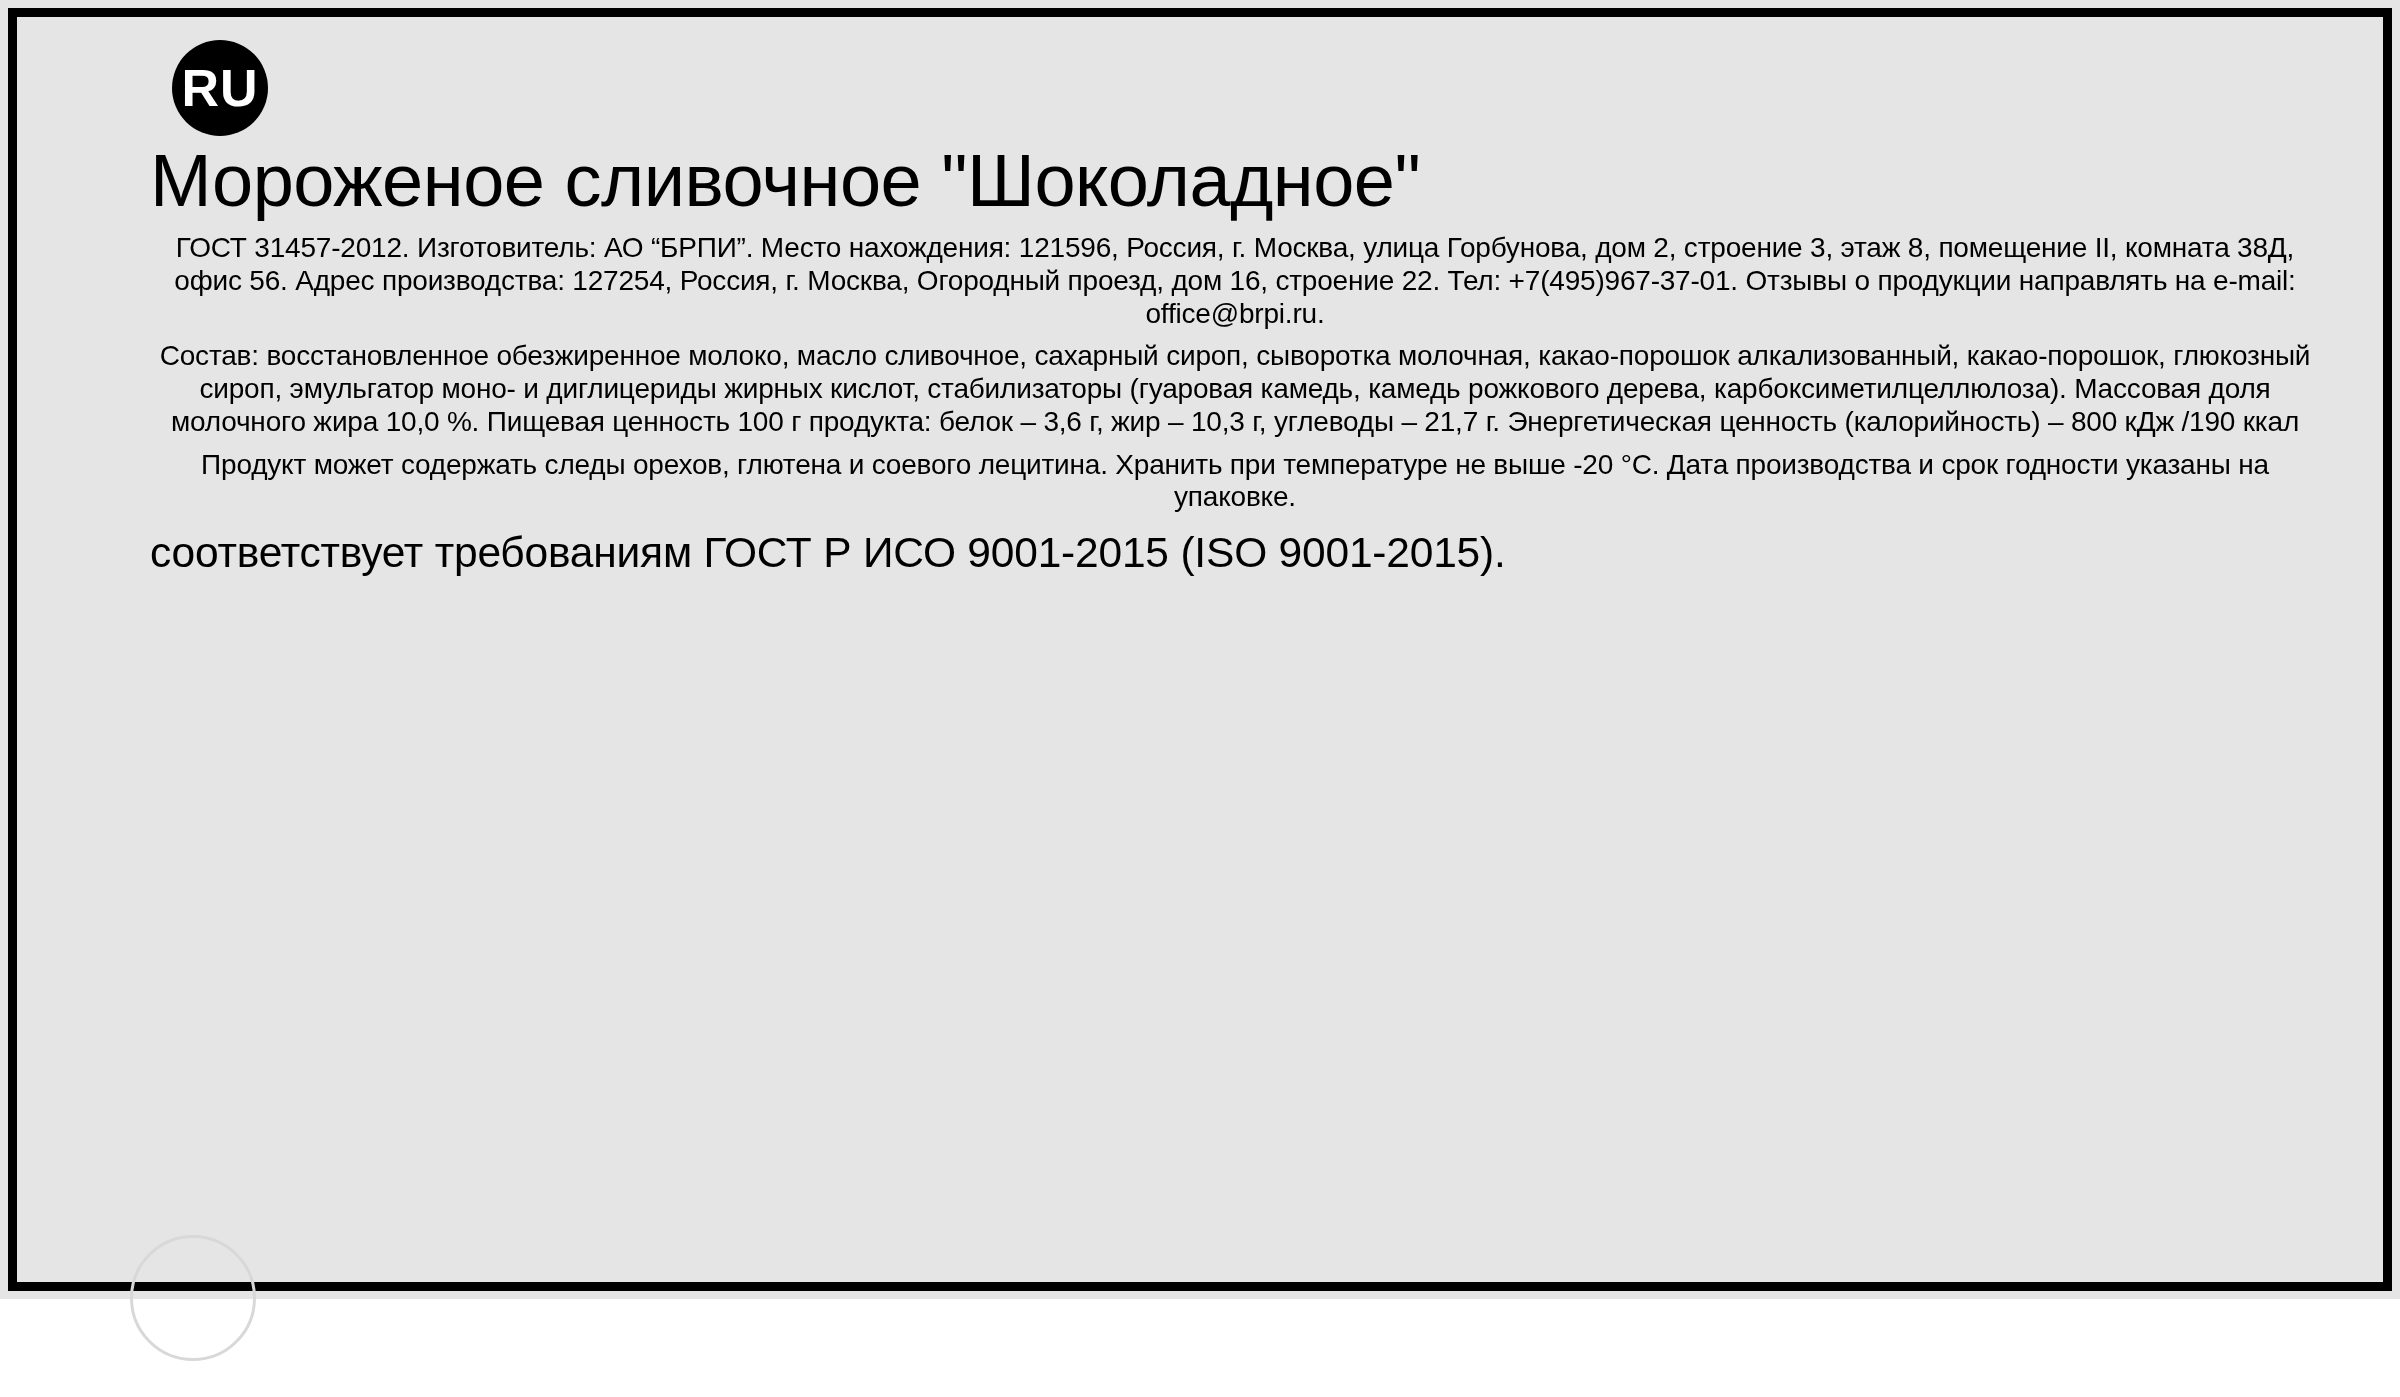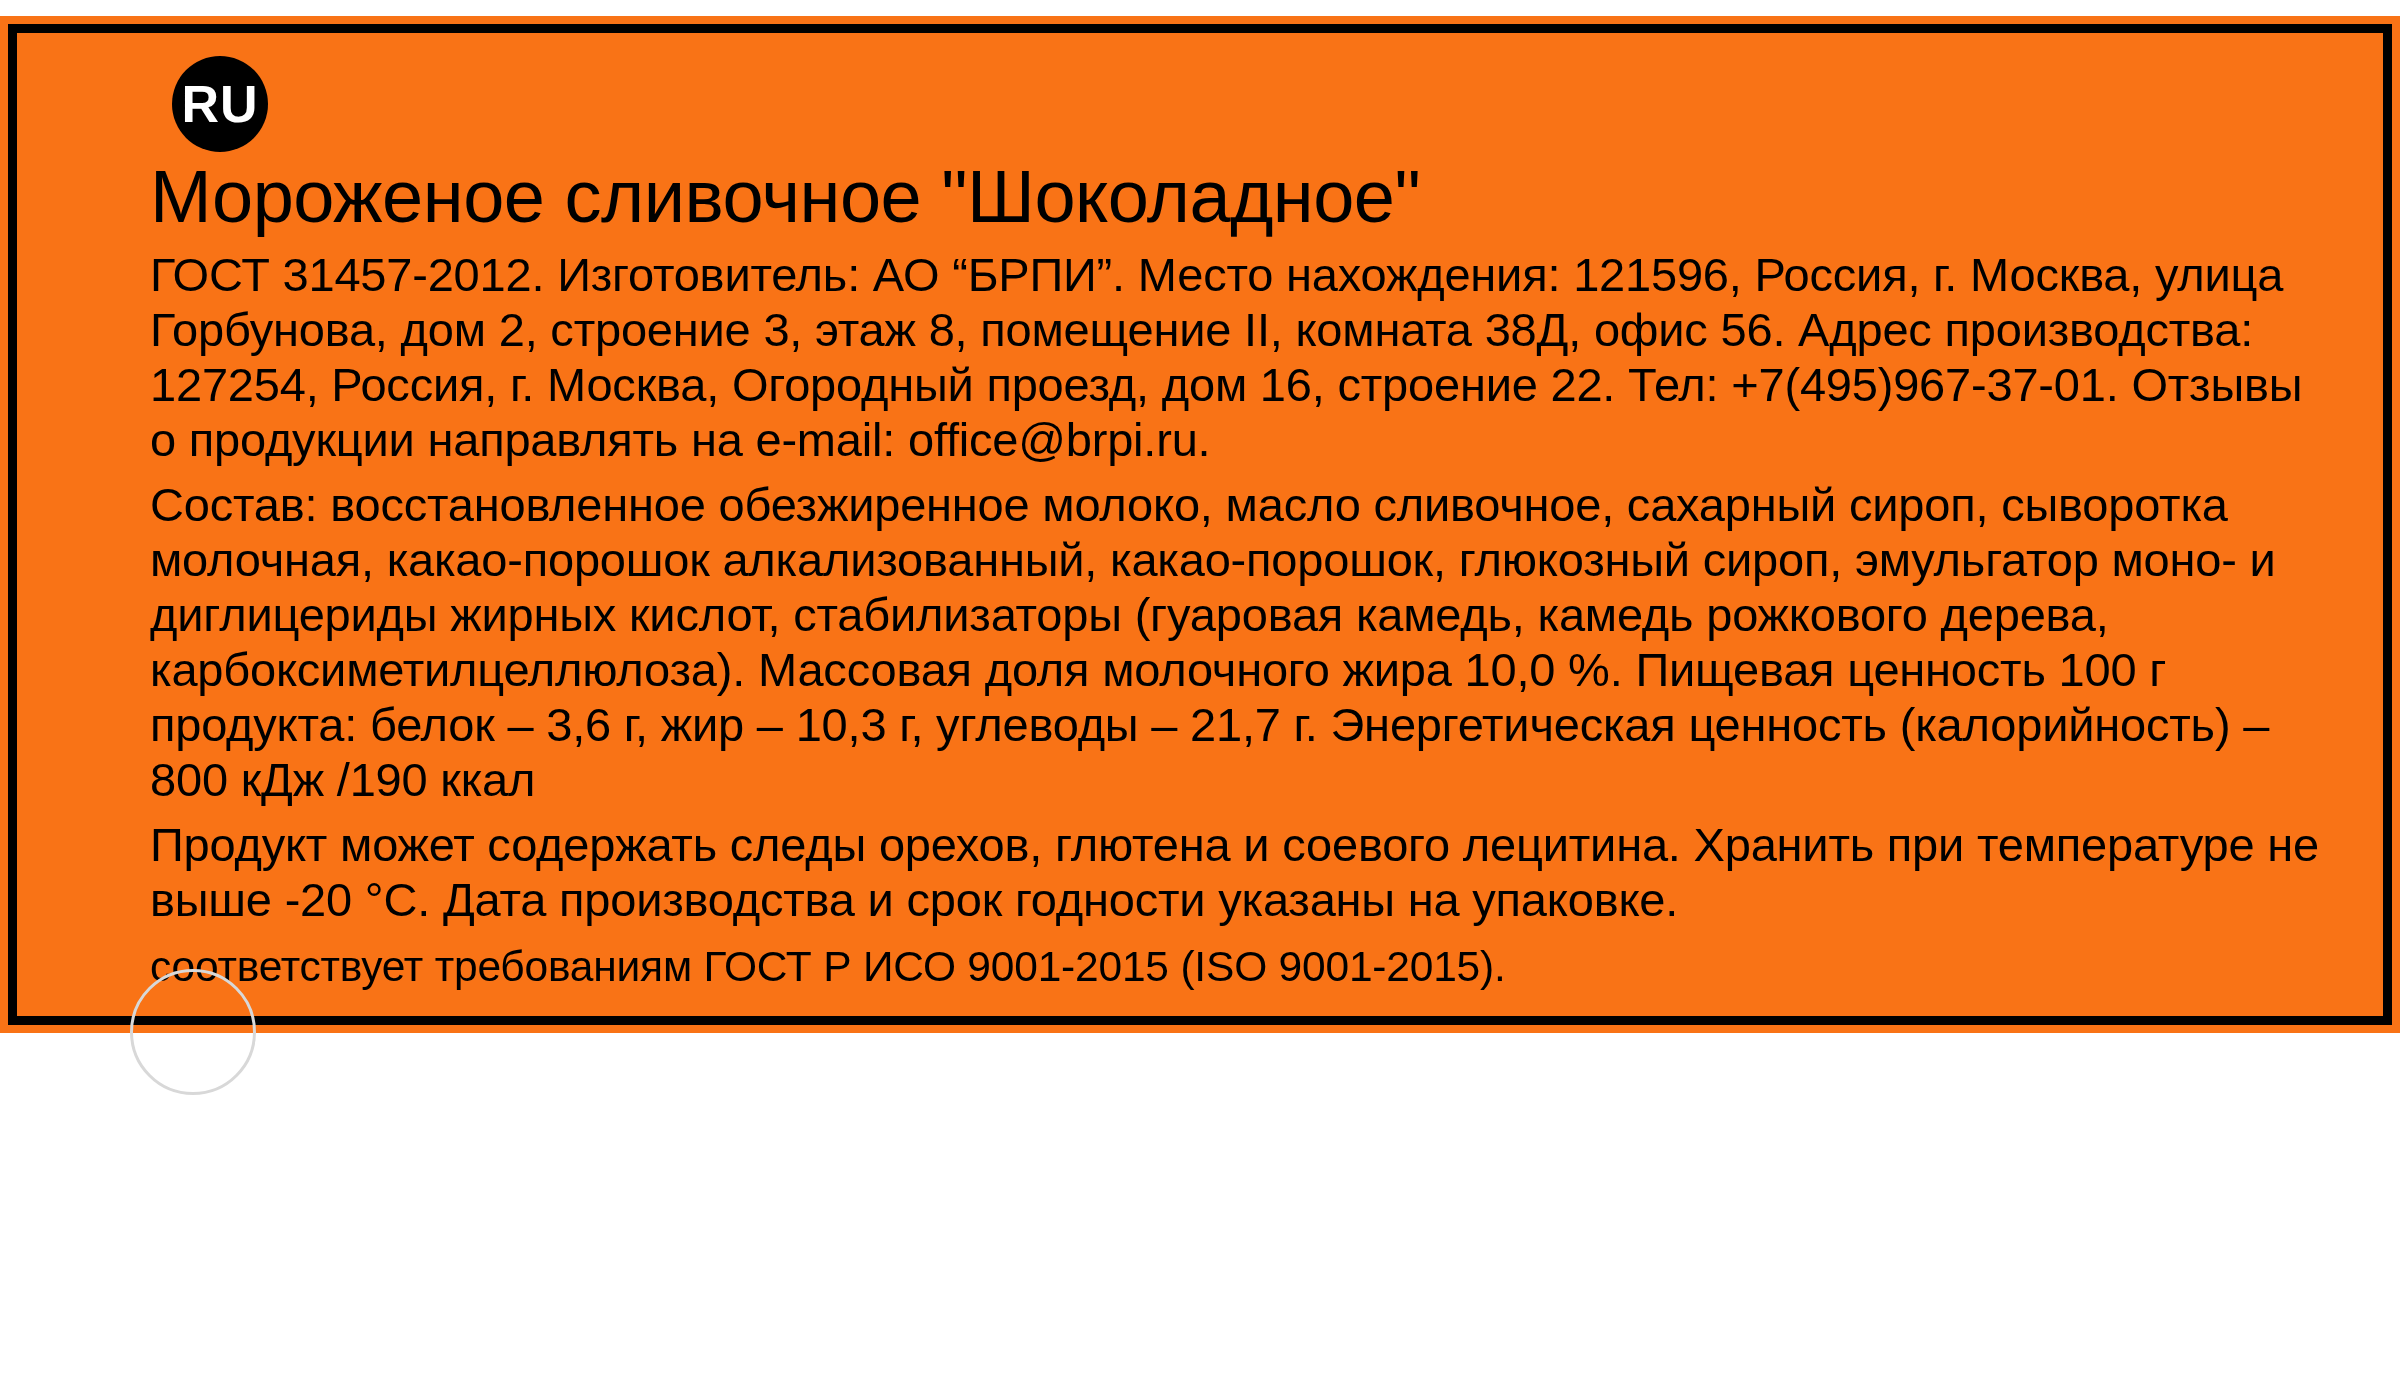--- a/index.html
+++ b/index.html
@@ -10,24 +10,23 @@
   body {
     width: 2400px;
     height: 1397px;
     font-family: "Liberation Sans", sans-serif;
     color: #000000;
     overflow: hidden;
   }
   .label {
     position: relative;
     width: 2400px;
-    height: 1017px;
+    height: 1299px;
     box-sizing: border-box;
-    background: #f97316;
-    margin-top: 16px;
+    background: #e5e5e5;
   }
   
   .frame {
     position: absolute;
     left: 8px;
     top: 8px;
     right: 8px;
     bottom: 8px;
     border: 9px solid #000000;
     box-sizing: border-box;
@@ -56,24 +55,25 @@
   }
   .product-title {
     font-size: 74px;
     line-height: 1.0;
     font-weight: 400;
     letter-spacing: -0.5px;
     margin: 6px 0 14px 0;
     white-space: nowrap;
   }
   .block {
-    font-size: 47px;
+    font-size: 28px;
     line-height: 1.17;
     letter-spacing: -0.2px;
     margin-bottom: 8px;
+    text-align: center;
   }
   .block.manufacturer { margin-bottom: 10px; }
   .block.composition { margin-bottom: 10px; }
   .block.storage { margin-bottom: 14px; }
   .netto-line {
     font-size: 42.5px;
     line-height: 1.17;
     letter-spacing: -0.2px;
   }
   .netto-big {

